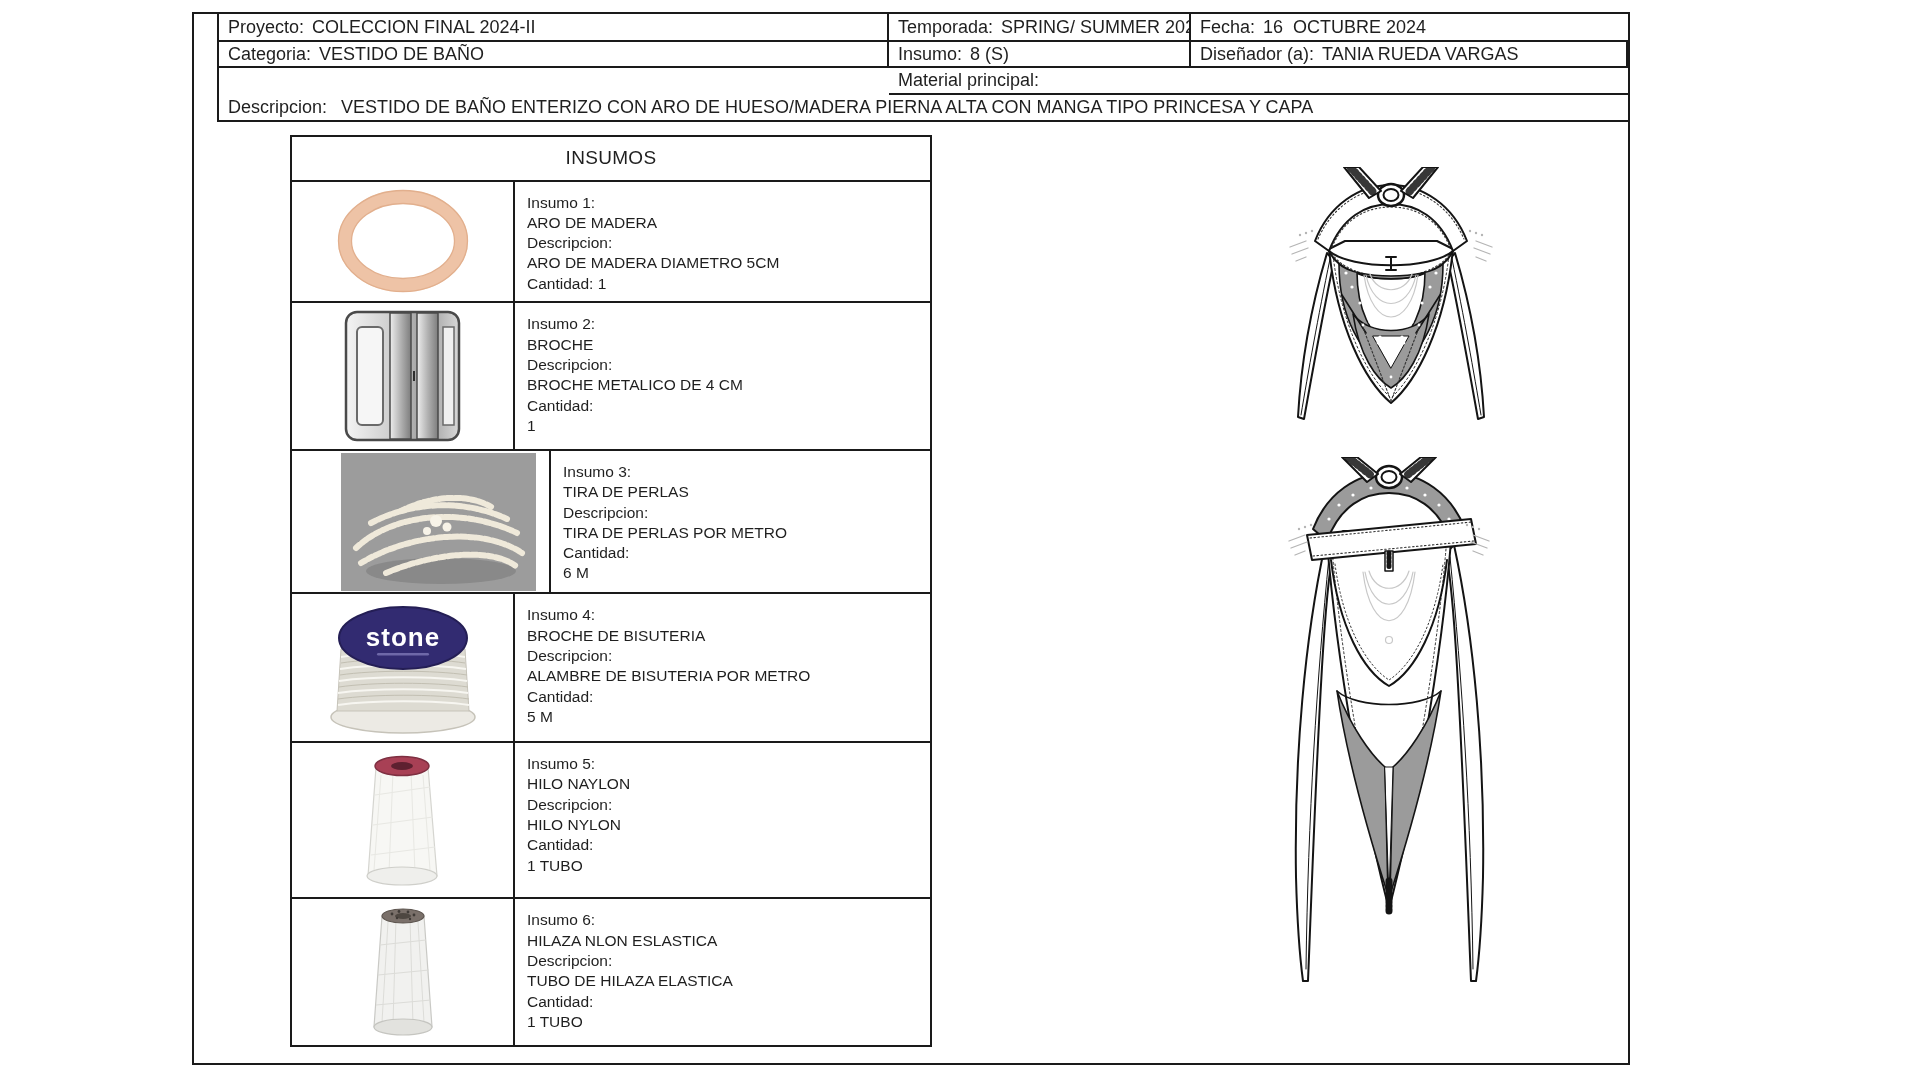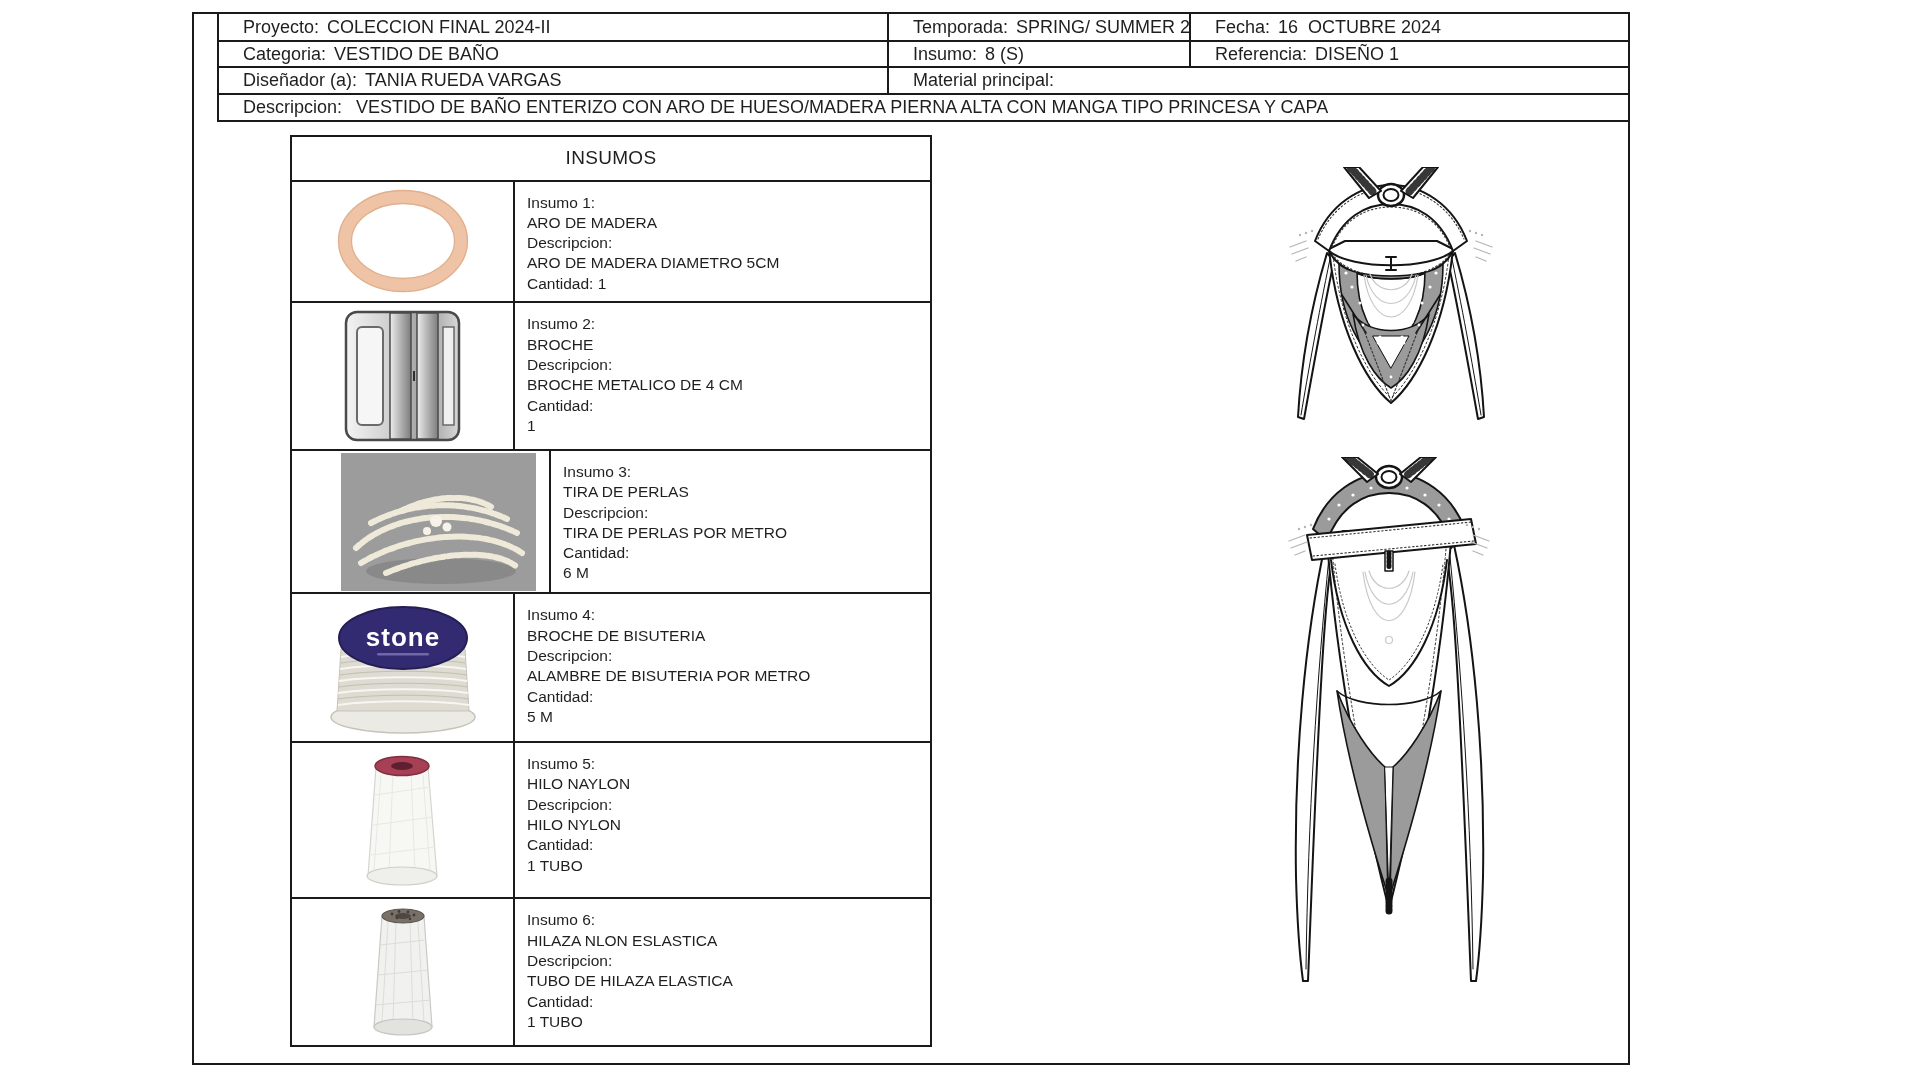--- a/index.html
+++ b/index.html
@@ -6,21 +6,21 @@
   .canvas{position:relative;width:1920px;height:1080px;background:#ffffff;overflow:hidden;
           font-family:"Liberation Sans",sans-serif;color:#1f1f1f;}
   .page{position:absolute;left:192px;top:12px;width:1438px;height:1053px;
         border:2px solid #1a1a1a;box-sizing:border-box;background:#fff;}
   
   .info-grid{position:absolute;left:23px;top:0;right:0;height:108px;
              display:grid;grid-template-columns:670px 302px 1fr;
              grid-template-rows:28px 26px 27px 27px;
              border-left:2px solid #1a1a1a;box-sizing:border-box;font-size:18px;}
   .cell{border-bottom:2px solid #1a1a1a;box-sizing:border-box;display:flex;
-        align-items:center;padding-left:24px;white-space:nowrap;overflow:hidden;}
+        align-items:center;padding-left:9px;white-space:nowrap;overflow:hidden;}
   .cell.br{border-right:2px solid #1a1a1a;}
   .cell .v{margin-left:8px;white-space:pre;}
   .cell-material{grid-column:2/4;}
   .cell-descripcion{grid-column:1/4;}
   .cell-descripcion .v{margin-left:14px;}
   
   .insumos{position:absolute;left:96px;top:121px;width:642px;height:912px;
            border:2px solid #1a1a1a;box-sizing:border-box;display:flex;flex-direction:column;}
   .ins-title{height:45px;border-bottom:2px solid #1a1a1a;box-sizing:border-box;
              display:flex;align-items:center;justify-content:center;font-size:19px;letter-spacing:.3px;}
@@ -58,24 +58,20 @@
       </div>
 
       <div class="cell br">
         <span>Categoria:</span>
         <span class="v">VESTIDO DE BAÑO</span>
       </div>
       <div class="cell br">
         <span>Insumo:</span>
         <span class="v">8 (S)</span>
       </div>
-      <div class="cell">
-        <span>Referencia:</span>
-        <span class="v">DISEÑO 1</span>
-      </div>
 
       <div class="cell br">
         <span>Diseñador (a):</span>
         <span class="v">TANIA RUEDA VARGAS</span>
       </div>
       <div class="cell cell-material">
         <span>Material principal:</span>
         <span class="v"></span>
       </div>
 

